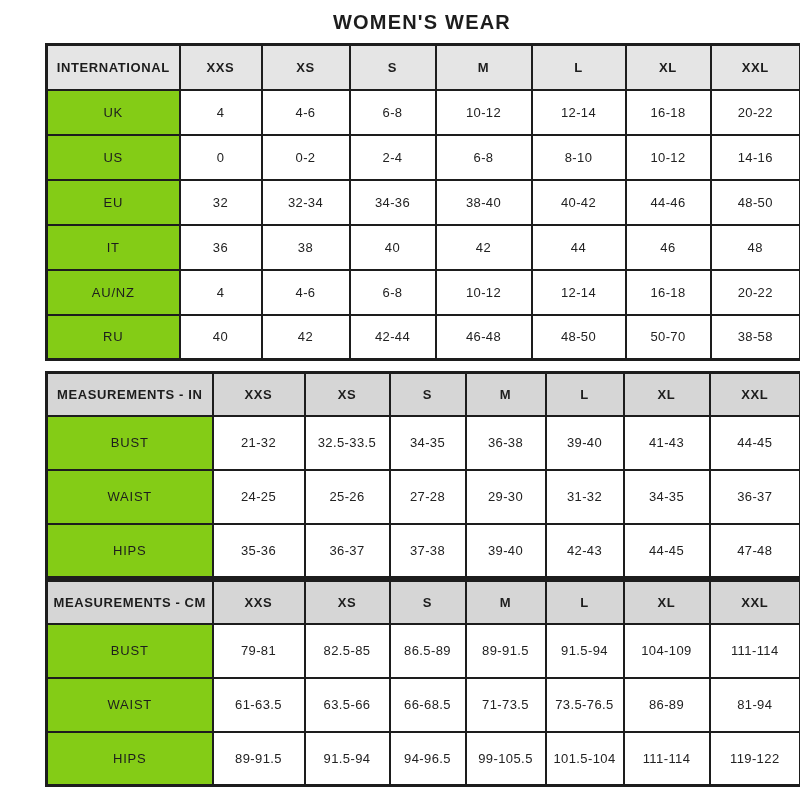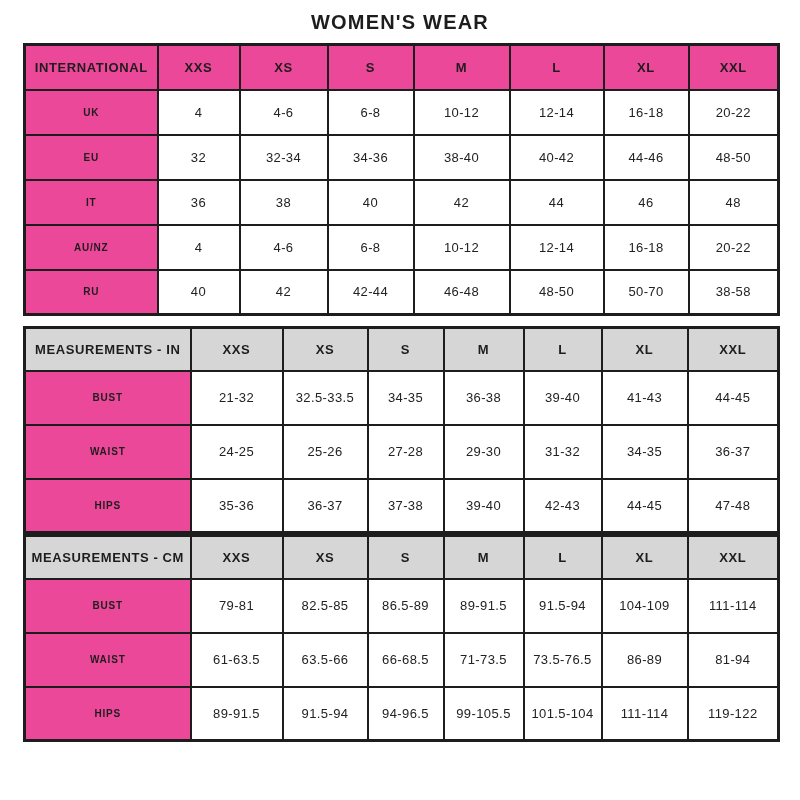--- a/index.html
+++ b/index.html
@@ -8,20 +8,21 @@
     width: 800px;
     height: 800px;
     background: #ffffff;
     font-family: "Liberation Sans", sans-serif;
     color: #1d1d1d;
     overflow: hidden;
   }
   .page {
     width: 754px;
     margin: 0 auto;
+    padding-left: 44px;
   }
   h1.title {
     text-align: center;
     font-size: 20px;
     font-weight: bold;
     letter-spacing: 1.2px;
     margin: 10px 0 9px 0;
     line-height: 24px;
     color: #1d1d1d;
   }
@@ -45,26 +46,26 @@
     font-size: 14px;
     font-weight: bold;
     letter-spacing: 0.8px;
   }
   tr.cols th {
     font-size: 13px;
     font-weight: bold;
     letter-spacing: 0.6px;
   }
   tr.cols.gray th { background: #d6d6d6; }
-  tr.cols.plain th { background: #ec4899; }
+  tr.cols.plain th { background: #e5e5e5; }
   th.lbl {
-    font-size: 10px;
-    font-weight: bold;
+    font-size: 13px;
+    font-weight: normal;
     letter-spacing: 0.8px;
-    background: #ec4899;
+    background: #84cc16;
   }
   td.val {
     font-weight: normal;
     background: #ffffff;
     letter-spacing: 0.4px;
     color: #222222;
   }
   .t1 td.val { font-size: 13px; }
   .t2 td.val, .t3 td.val { font-size: 13px; }
   .t1 tr { height: 45px; }
@@ -104,20 +105,30 @@
           <th class="lbl">UK</th>
           <td class="val">4</td>
           <td class="val">4-6</td>
           <td class="val">6-8</td>
           <td class="val">10-12</td>
           <td class="val">12-14</td>
           <td class="val">16-18</td>
           <td class="val">20-22</td>
         </tr>
         <tr class="data">
+          <th class="lbl">US</th>
+          <td class="val">0</td>
+          <td class="val">0-2</td>
+          <td class="val">2-4</td>
+          <td class="val">6-8</td>
+          <td class="val">8-10</td>
+          <td class="val">10-12</td>
+          <td class="val">14-16</td>
+        </tr>
+        <tr class="data">
           <th class="lbl">EU</th>
           <td class="val">32</td>
           <td class="val">32-34</td>
           <td class="val">34-36</td>
           <td class="val">38-40</td>
           <td class="val">40-42</td>
           <td class="val">44-46</td>
           <td class="val">48-50</td>
         </tr>
         <tr class="data">

